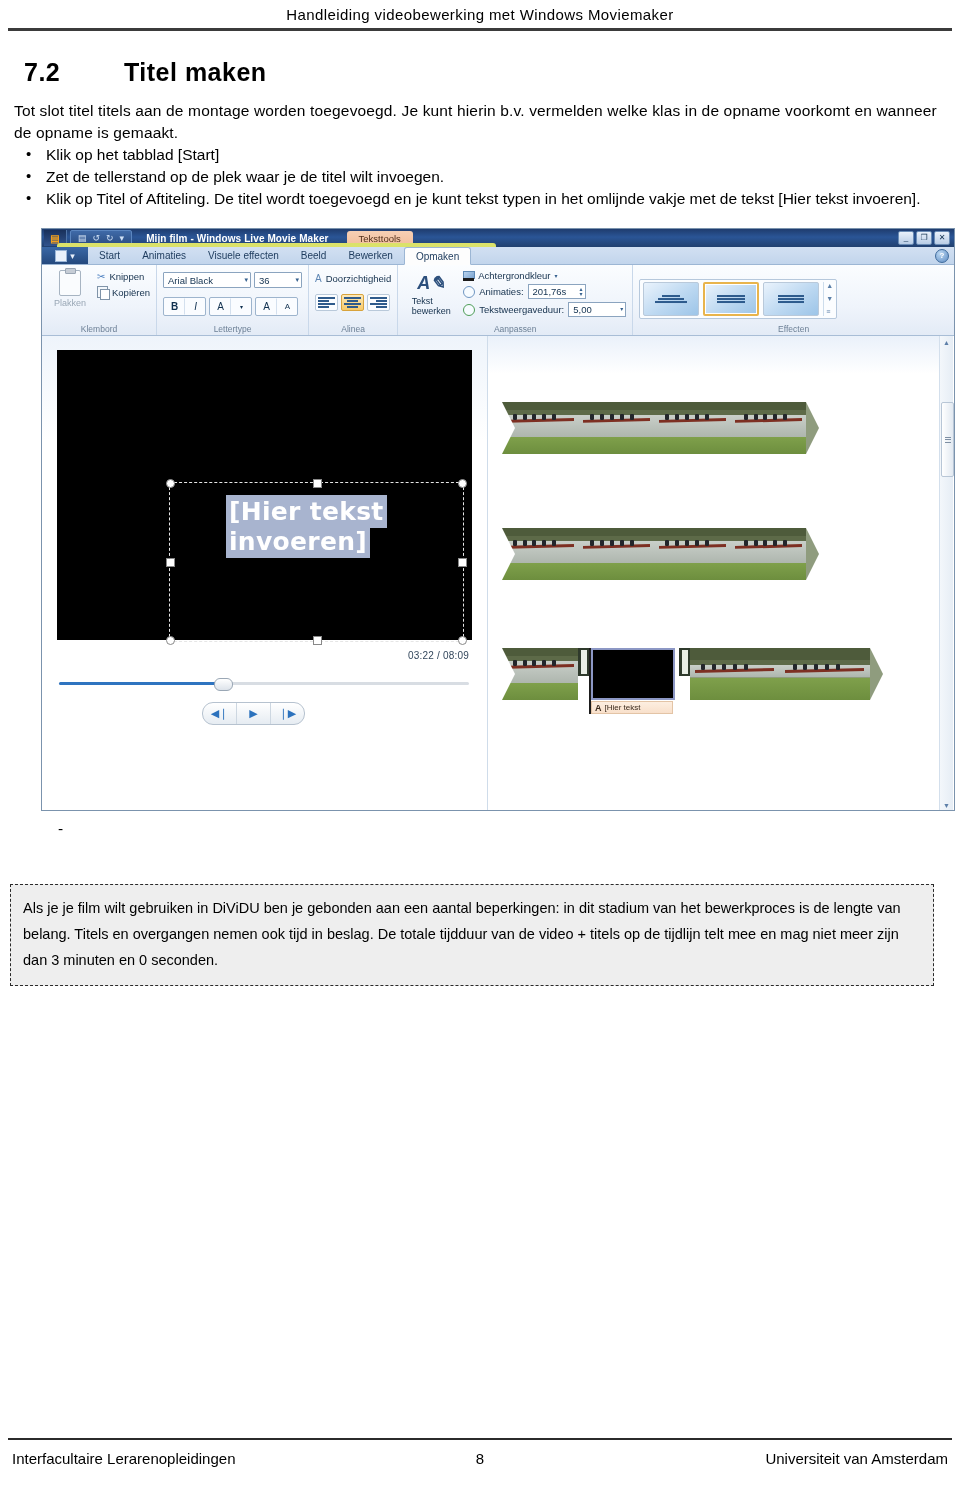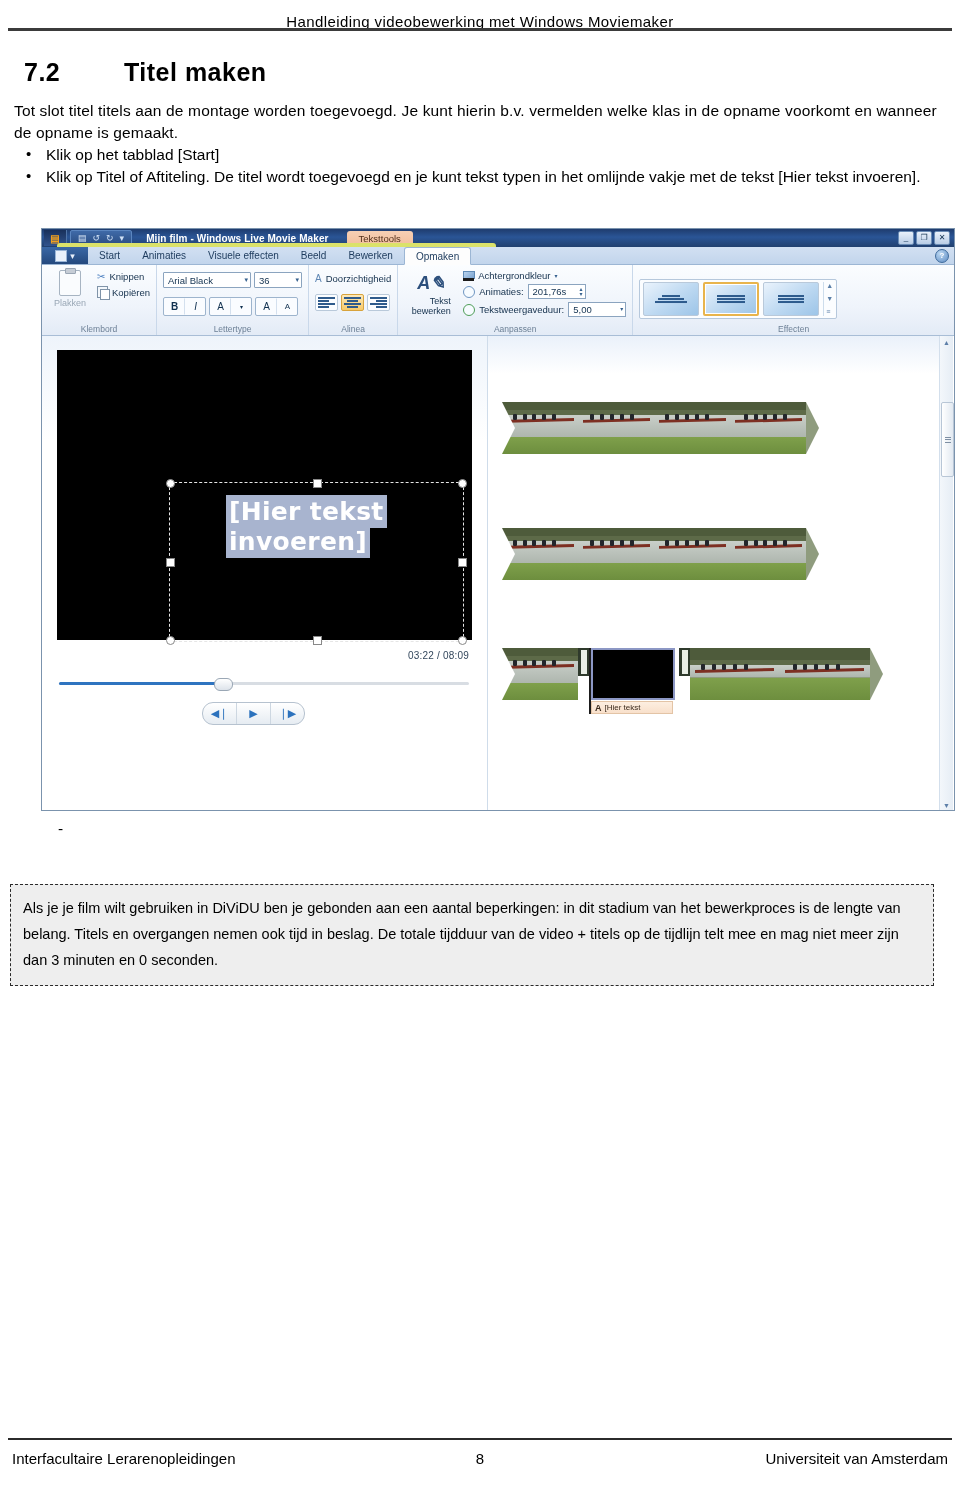--- a/index.html
+++ b/index.html
@@ -7,21 +7,21 @@
     width:960px; height:1492px;
     background:#ffffff;
     font-family:"Liberation Sans", sans-serif;
     color:#000;
     position:relative;
     overflow:hidden;
   }
 
   
   .page-header {
-    position:absolute; left:0; top:7px; width:960px; height:34px;
+    position:absolute; left:0; top:0; width:960px; height:34px;
     text-align:center;
   }
   .page-header .ht {
     font-size:15px; letter-spacing:.4px; color:#000;
     padding-top:6px; display:block;
   }
   .rule-top {
     position:absolute; left:8px; top:28px; width:944px; height:3px;
     background:#3b3b3b;
   }
@@ -211,21 +211,21 @@
   }
   .ali.sel { background:linear-gradient(to bottom,#fde9b8,#f7c969); border-color:#d8a33c; }
   .ali i { display:block; height:1.4px; background:#2f5b8c; }
 
   
   .bigbtn {
     width:54px; display:flex; flex-direction:column; align-items:center;
     justify-content:flex-start; padding-top:4px;
   }
   .bigbtn .glyph { font-size:18px; color:#2c4f7c; font-weight:bold; font-style:italic; }
-  .bigbtn .lbl { font-size:9px; text-align:right; line-height:10px; margin-top:2px; color:#14304c;}
+  .bigbtn .lbl { font-size:9px; text-align:left; line-height:10px; margin-top:2px; color:#14304c;}
 
   
   .adj { display:flex; flex-direction:column; gap:3px; padding-top:2px; }
   .adjrow { display:flex; align-items:center; gap:4px; font-size:9.5px; color:#14304c; }
   .sw-bg { width:11px;height:10px;display:inline-block;position:relative; }
   .sw-bg:before{content:"";position:absolute;left:0;top:0;width:10px;height:6px;
     background:linear-gradient(135deg,#b9d3ee,#7ba4d0);border:1px solid #5f8ab6;}
   .sw-bg:after{content:"";position:absolute;left:0;bottom:0;width:11px;height:2.5px;background:#1b1b1b;}
   .clock {
     width:10px;height:10px;border-radius:50%;border:1.4px solid #6f96c2;
@@ -431,20 +431,21 @@
 <div class="rule-top"></div>
 
 <div class="sec-head">
   <span class="num">7.2</span><span>Titel maken</span>
 </div>
 
 <div class="intro">Tot slot titel titels aan de montage worden toegevoegd. Je kunt hierin b.v. vermelden welke klas in de opname voorkomt en wanneer de opname is gemaakt.</div>
 
 <ul class="bullets">
   <li>Klik op het tabblad [Start]</li>
+  <li>Zet de tellerstand op de plek waar je de titel wilt invoegen.</li>
   <li>Klik op Titel of Aftiteling. De titel wordt toegevoegd en je kunt tekst typen in het omlijnde vakje met de tekst [Hier tekst invoeren].</li>
 </ul>
 
 <div class="app">
 
   <div class="titlebar">
     <div class="tb-orb">▤</div>
     <div class="qat">
       <span class="save">▤</span>
       <span>↺</span>

